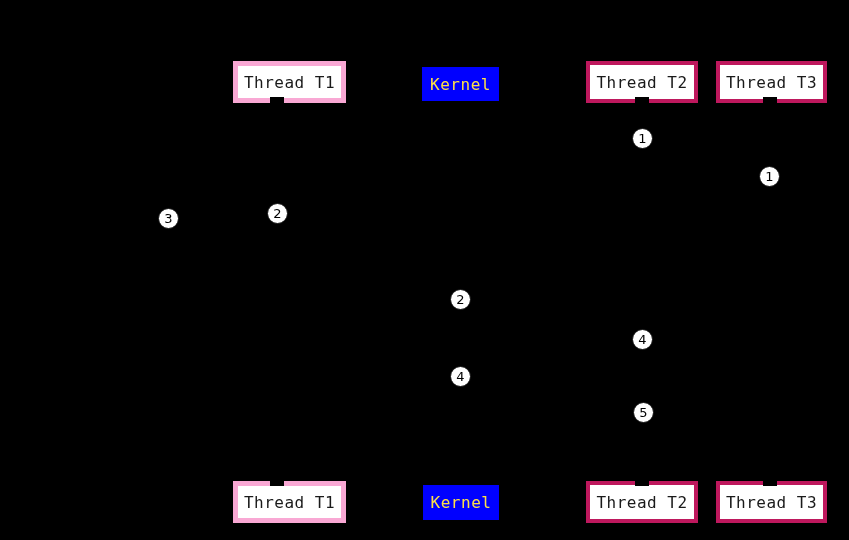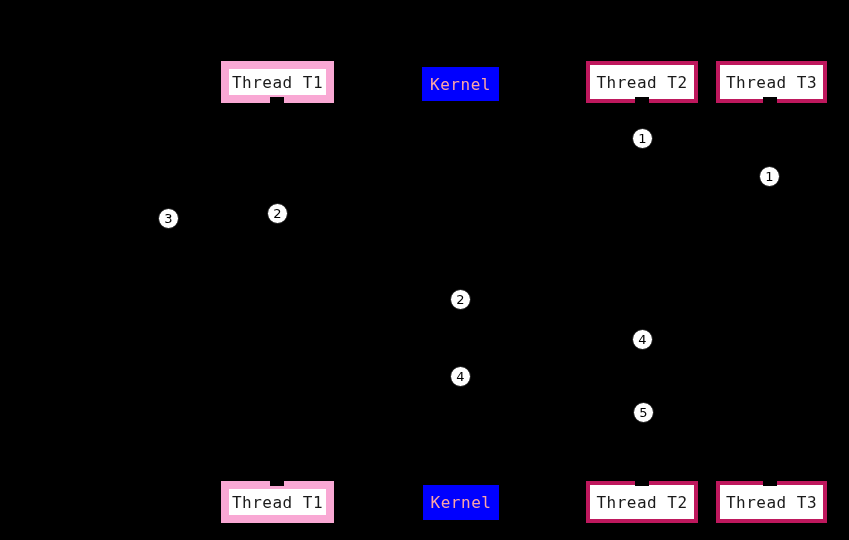--- a/index.html
+++ b/index.html
@@ -18,23 +18,23 @@
     box-sizing: border-box;
     background: #ffffff;
     color: #1a1a1a;
     display: flex;
     align-items: center;
     justify-content: center;
     font-size: 16px;
     letter-spacing: 0.5px;
     white-space: nowrap;
   }
-  .red-outline  { border: 8px solid #f9a8d4; }
+  .red-outline  { border: 5px solid #f9a8d4; margin-left: 12px; }
   .blue-outline { border: 4px solid #be185d; }
-  .blue-solid   { background: #0000ff; color: #fca5a5; border: none; }
+  .blue-solid   { background: #0000ff; color: #fde047; border: none; }
 
   
   .t1-top     { left: 221px; top: 61px;  width: 113px; height: 42px; }
   .kernel-top { left: 422px; top: 67px;  width: 77px;  height: 34px; }
   .t2-top     { left: 586px; top: 61px;  width: 112px; height: 42px; }
   .t3-top     { left: 716px; top: 61px;  width: 111px; height: 42px; }
   
   .t1-bot     { left: 221px; top: 481px; width: 113px; height: 42px; }
   .kernel-bot { left: 423px; top: 485px; width: 76px;  height: 35px; }
   .t2-bot     { left: 586px; top: 481px; width: 112px; height: 42px; }

